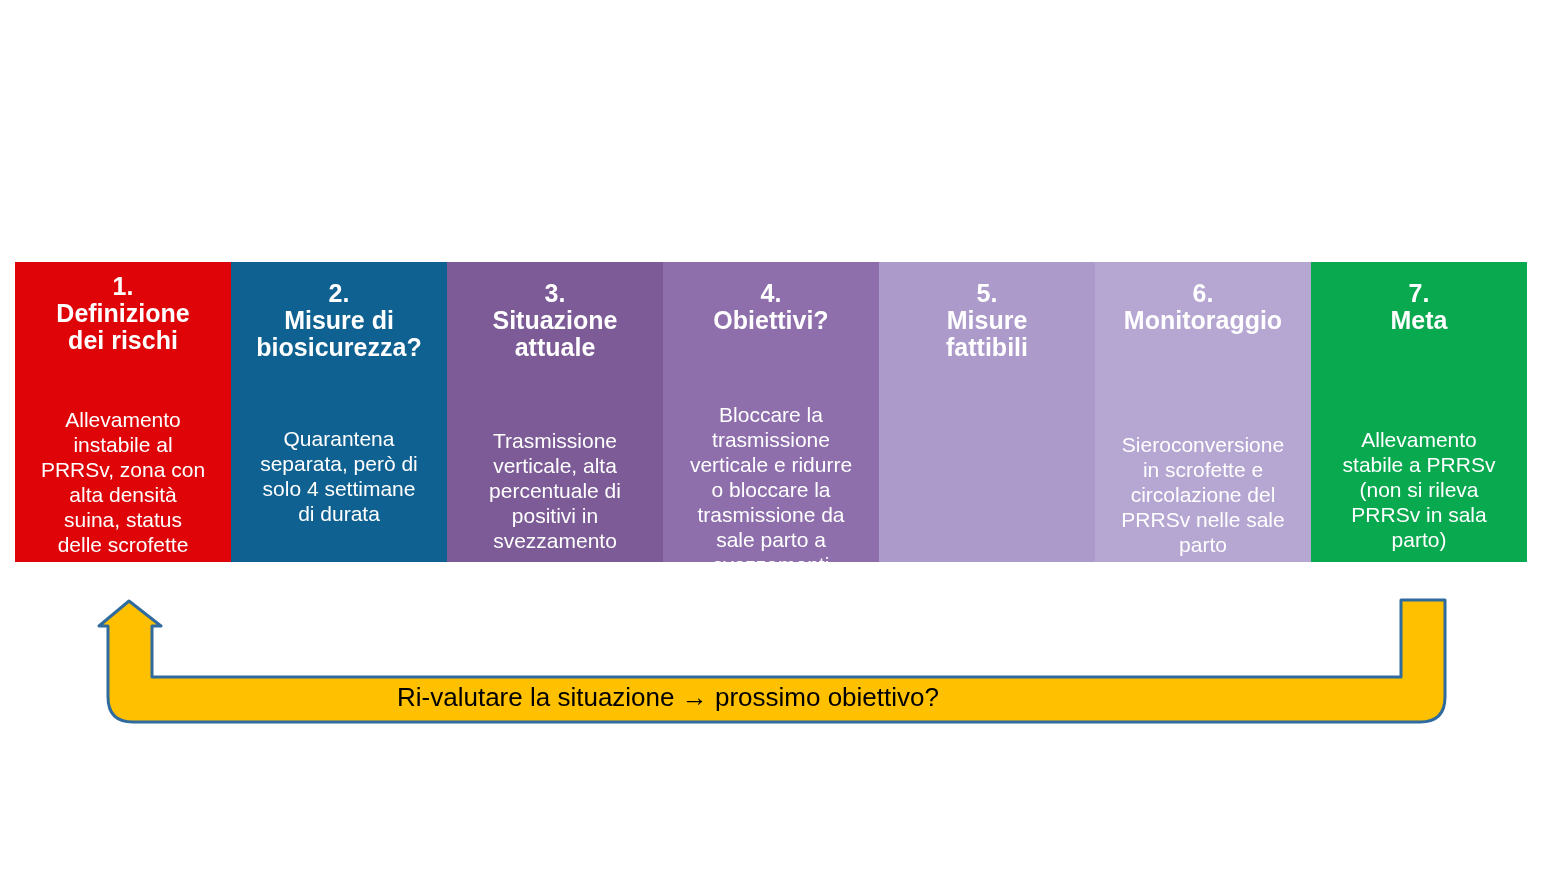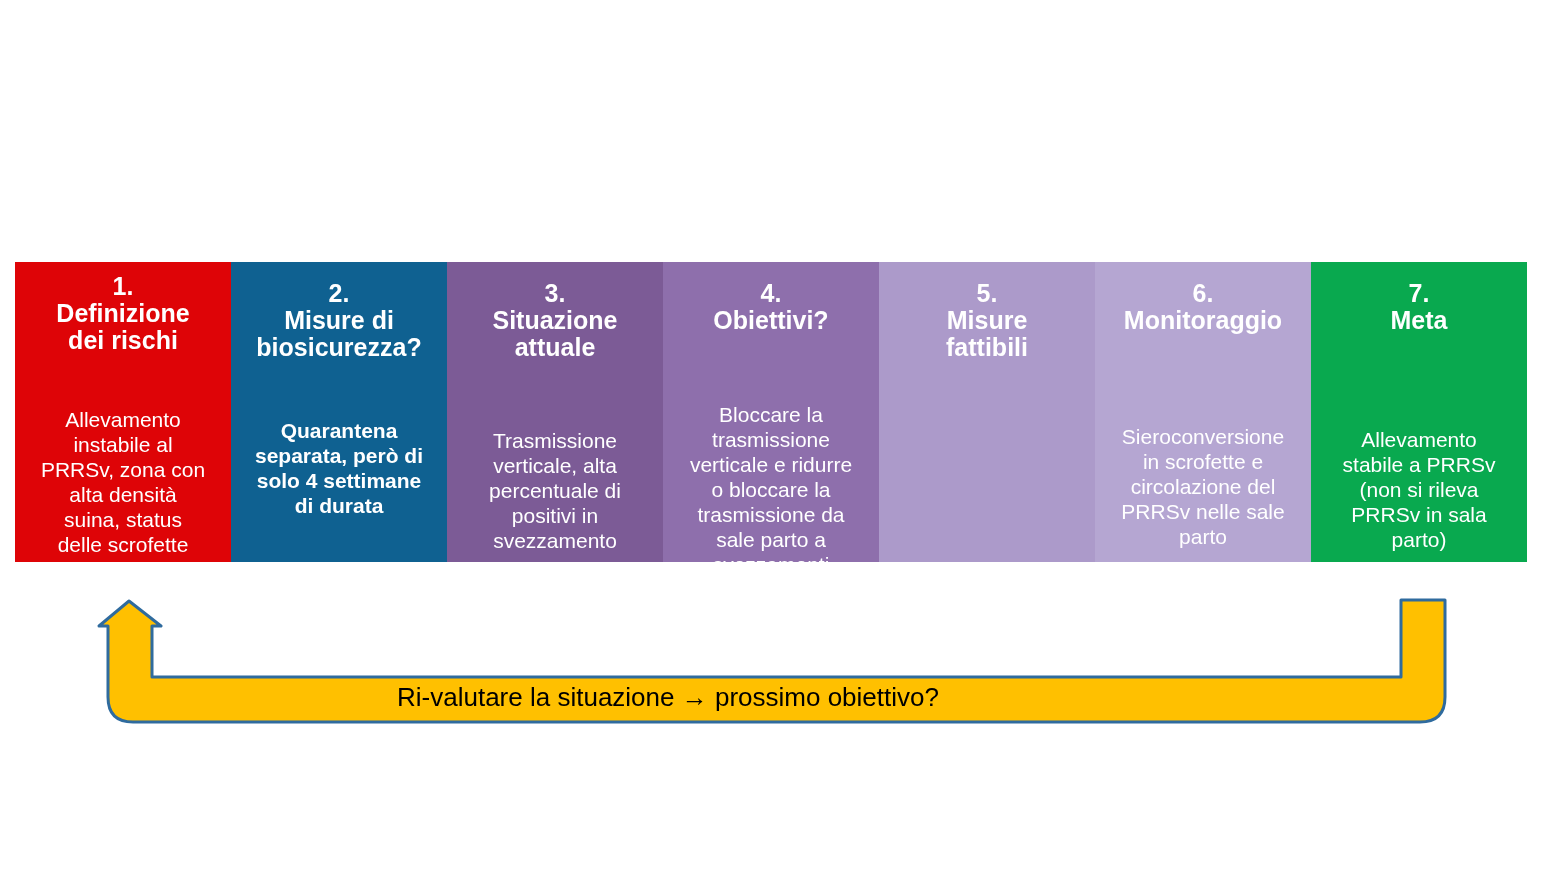--- a/index.html
+++ b/index.html
@@ -40,25 +40,25 @@
   .col-1 .col-title { padding-top: 11px; }
   .col-body {
     position: absolute;
     left: 2px;
     right: 2px;
     font-size: 21px;
     line-height: 25px;
     white-space: pre-line;
   }
   .col-1 .col-body { top: 145px; }
-  .col-2 .col-body { top: 156px; font-weight: bold; }
+  .col-2 .col-body { top: 164px; }
   .col-3 .col-body { top: 166px; }
   .col-4 .col-body { top: 140px; }
   .col-5 .col-body { top: 143px; }
-  .col-6 .col-body { top: 162px; }
+  .col-6 .col-body { top: 170px; }
   .col-7 .col-body { top: 165px; }
 
   .arrow-svg {
     position: absolute;
     left: 0;
     top: 0;
     width: 1563px;
     height: 880px;
     pointer-events: none;
   }

